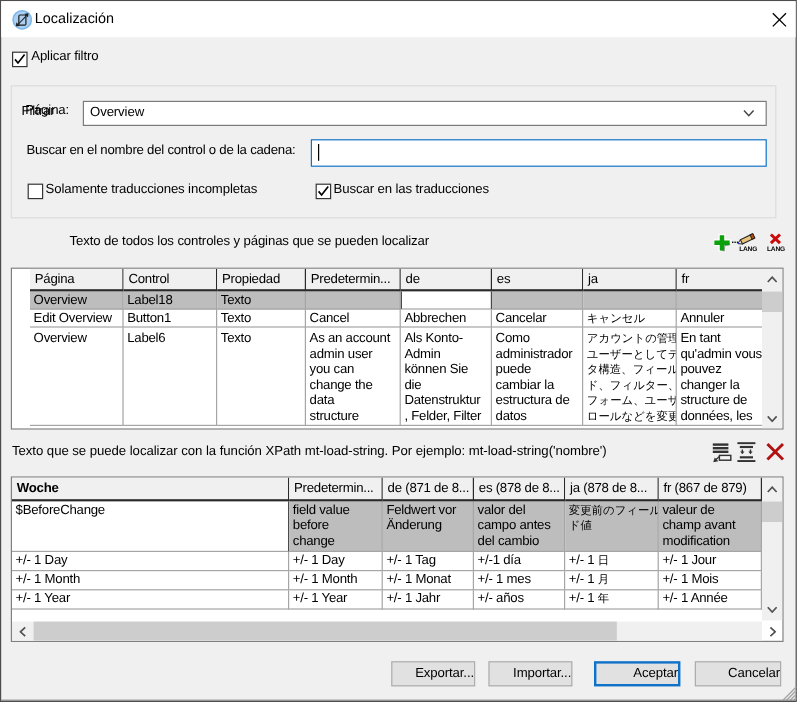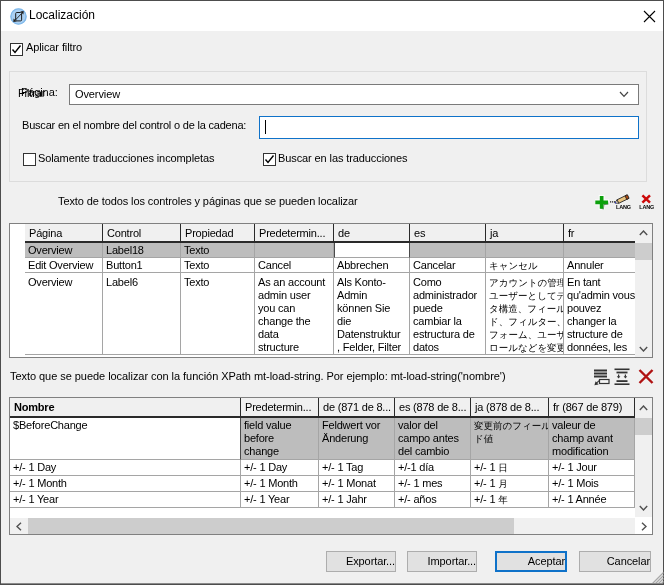--- a/index.html
+++ b/index.html
@@ -183,21 +183,21 @@
       <colgroup>
           <col style="width:231px">
           <col style="width:78px">
           <col style="width:76px">
           <col style="width:76px">
           <col style="width:78px">
           <col style="width:86px">
         </colgroup>
       <tbody>
           <tr style="height:20px;">
-            <th style="font-weight:bold;">Nombre</th>
+            <th style="font-weight:bold;">Woche</th>
             <th>Predetermin...</th>
             <th>de (871 de 8...</th>
             <th>es (878 de 8...</th>
             <th>ja (878 de 8...</th>
             <th>fr (867 de 879)</th>
           </tr>
       <tr class="sel" style="height:42px;">
             <td style="background:#fff;border-right:1px solid #4a4a4a;">$BeforeChange</td>
             <td>field value<br>before<br>change</td>
             <td>Feldwert vor<br>Änderung</td>

